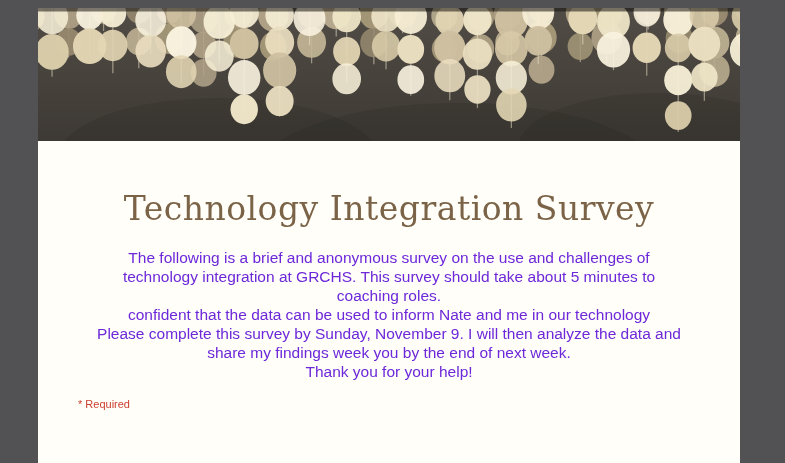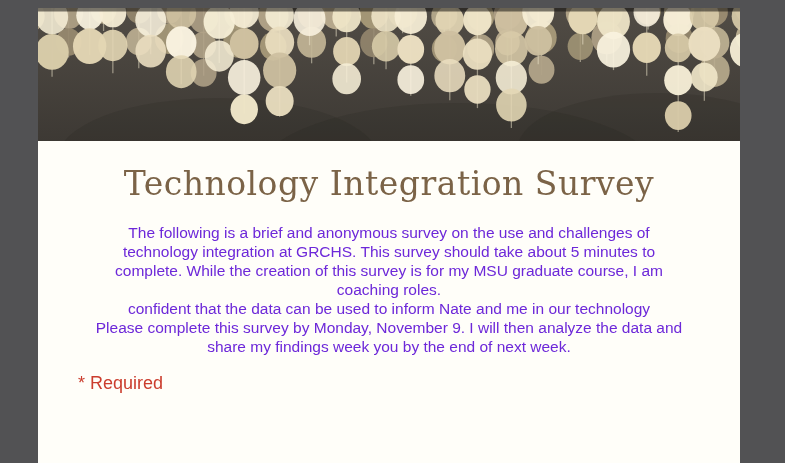--- a/index.html
+++ b/index.html
@@ -22,21 +22,21 @@
     width: 702px;
     height: 133px;
     overflow: hidden;
     line-height: 0;
   }
   .card {
     width: 702px;
     min-height: 322px;
     background: #fffef9;
     box-sizing: border-box;
-    padding: 24px 40px 20px 40px;
+    padding: 49px 40px 20px 40px;
   }
   .form-title {
     margin: 0;
     font-family: "DejaVu Serif", "Liberation Serif", serif;
     font-weight: normal;
     font-size: 33px;
     line-height: 38px;
     text-align: center;
     letter-spacing: 0.5px;
   }
@@ -46,21 +46,21 @@
     color: #474747;
     font-size: 15.5px;
     line-height: 19px;
   }
   .desc .line {
     white-space: nowrap;
   }
   .required-note {
     margin-top: 17px;
     text-align: left;
-    font-size: 18px;
+    font-size: 11px;
   }
 </style>
 </head>
 <body style="background: rgb(82, 82, 84);">
 
 <div class="page">
   <div class="header-image">
     <svg id="banner" width="702" height="133" viewBox="0 0 702 133">
         <defs>
           <linearGradient id="bgGrad" x1="0" y1="0" x2="0" y2="1">
@@ -215,21 +215,21 @@
         <ellipse cx="708.2870474848896" cy="8.145398112013936" rx="14.59051170294173" ry="15.688722261227667" fill="#d8cba9" opacity="0.92"></ellipse>
         <ellipse cx="708.2870474848896" cy="41.95287981047295" rx="16.39279629754834" ry="17.626662685535848" fill="#f6eed6" opacity="0.95"></ellipse>
         <rect x="0" y="0" width="702" height="3.5" fill="rgba(22,20,17,0.55)"></rect>
       </svg>
   </div>
   <div class="card" style="background: rgb(255, 254, 249);">
     <h1 class="form-title" style="color: rgb(123, 99, 71);">Technology Integration Survey</h1>
     <div class="desc" style="color: #6d28d9;">
         <div class="line">The following is a brief and anonymous survey on the use and challenges of</div>
         <div class="line">technology integration at GRCHS. This survey should take about 5 minutes to</div>
-        <div class="line">complete. While the creation of this survey is for my MSU graduate course, I am</div>
         <div class="line">coaching roles.</div>
         <div class="line">confident that the data can be used to inform Nate and me in our technology</div>
-        <div class="line">Please complete this survey by Monday, November 9. I will then analyze the data and</div>
+        <div class="line">Please complete this survey by Sunday, November 9. I will then analyze the data and</div>
         <div class="line">share my findings week you by the end of next week.</div>
+        <div class="line">Thank you for your help!</div>
       </div>
     <div class="required-note" style="color: rgb(203, 61, 46);">* Required</div>
   </div>
 </div>
 
 </body></html>

